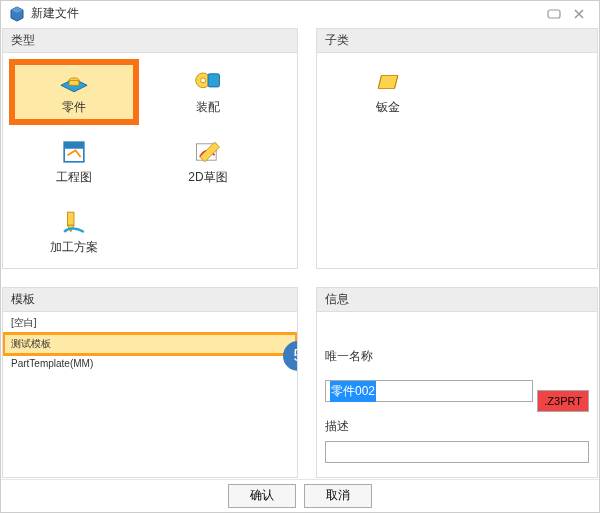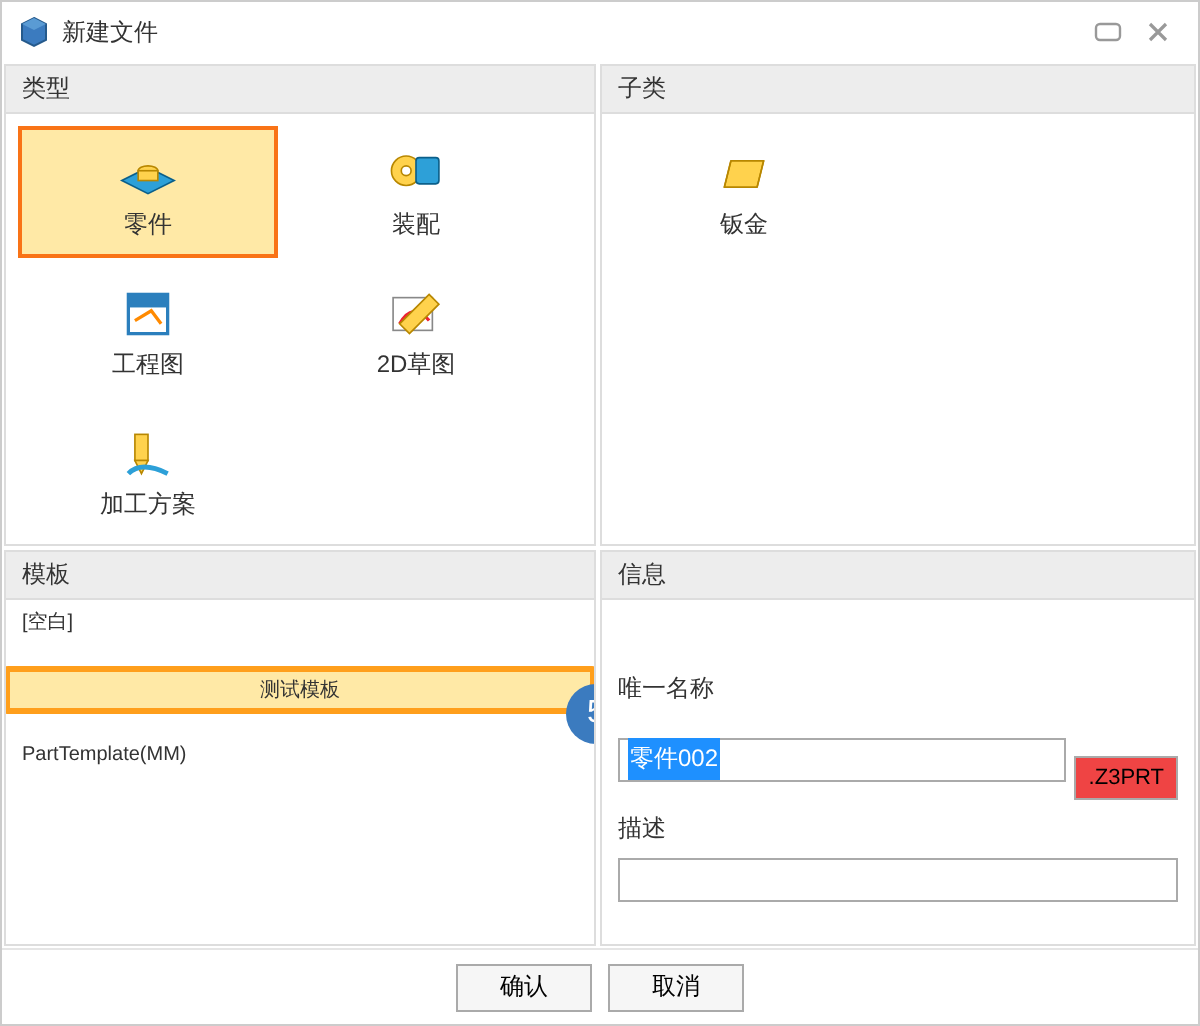--- a/index.html
+++ b/index.html
@@ -2,27 +2,27 @@
 <html><head>
 <meta charset="utf-8">
 <style>
   * { box-sizing: border-box; margin: 0; padding: 0; }
   body { font-family: "Microsoft YaHei", "Segoe UI", sans-serif; font-size: 12px; color: #333; background: #fff; }
   .dialog { width: 600px; height: 513px; background: #fff; display: flex; flex-direction: column; border: 1px solid #ccc; }
   .titlebar { height: 30px; display: flex; align-items: center; padding: 0 8px; background: #fff; }
   .titlebar .app-icon { width: 16px; height: 16px; margin-right: 6px; }
   .titlebar .title { flex: 1; font-size: 12px; color: #333; }
   .titlebar .winbtn { color: #888; font-size: 14px; padding: 0 6px; cursor: pointer; }
-  .grid { flex: 1; display: grid; grid-template-columns: 298px 1fr; grid-template-rows: 243px 1fr; gap: 0; background: #fff; }
+  .grid { flex: 1; display: grid; grid-template-columns: 298px 1fr; grid-template-rows: 243px 1fr; gap: 16px; background: #fff; }
   .panel { border: 1px solid #ddd; margin: 1px; display: flex; flex-direction: column; overflow: hidden; }
   .panel-header { background: #ededed; padding: 3px 8px; font-size: 12px; color: #333; border-bottom: 1px solid #ddd; }
   .panel-body { flex: 1; padding: 4px; overflow: auto; background: #fff; }
   .icon-grid { display: flex; flex-wrap: wrap; align-content: flex-start; }
   .icon-item { width: 130px; height: 66px; display: flex; flex-direction: column; align-items: center; justify-content: center; cursor: pointer; border: 1px solid transparent; margin: 2px; }
-  .icon-item.selected { background: #ffe9a6; border: 2px solid #f97316; }
+  .icon-item.selected { background: #ffe9a6; border: 6px solid #f97316; }
   .icon-item .glyph { width: 36px; height: 30px; display: flex; align-items: center; justify-content: center; }
   .icon-item .label { font-size: 12px; margin-top: 2px; color: #333; }
   .tpl-list { padding: 0; }
   .tpl-item { padding: 2px 6px; cursor: pointer; font-size: 10px; }
   .tpl-item.selected { background: #ffe9a6; }
   .tpl-highlight { border: 3px solid #ff9f1c; border-radius: 2px; position: relative; }
   .badge5 { position: absolute; right: -18px; top: 6px; width: 30px; height: 30px; border-radius: 50%; background: #3b7bbf; color: #fff; display: flex; align-items: center; justify-content: center; font-size: 16px; font-weight: 500; z-index: 10; }
   .info-body { padding: 8px; font-size: 12px; color: #333; }
   .row { margin-bottom: 6px; }
   .field-line { display: flex; align-items: center; gap: 4px; }
@@ -138,21 +138,21 @@
           <span class="label">钣金</span>
         </div>
 
       </div>
     </div>
 
     <div class="panel" style="position:relative;">
       <div class="panel-header">模板</div>
       <div class="panel-body tpl-list" style="padding:0; position:relative;">
         <div class="tpl-item" style="padding-left:8px; padding-top:4px;">[空白]</div>
-        <div class="tpl-highlight" style="margin:13px -1px;text-align:center;">
+        <div class="tpl-highlight" style="margin:0 -1px;">
           <div class="tpl-item selected" style="padding-left:6px;">测试模板</div>
           <div class="badge5">5</div>
         </div>
         <div class="tpl-item" style="padding-left:8px;">PartTemplate(MM)</div>
       </div>
     </div>
 
     <div class="panel">
       <div class="panel-header">信息</div>
       <div class="info-body">

